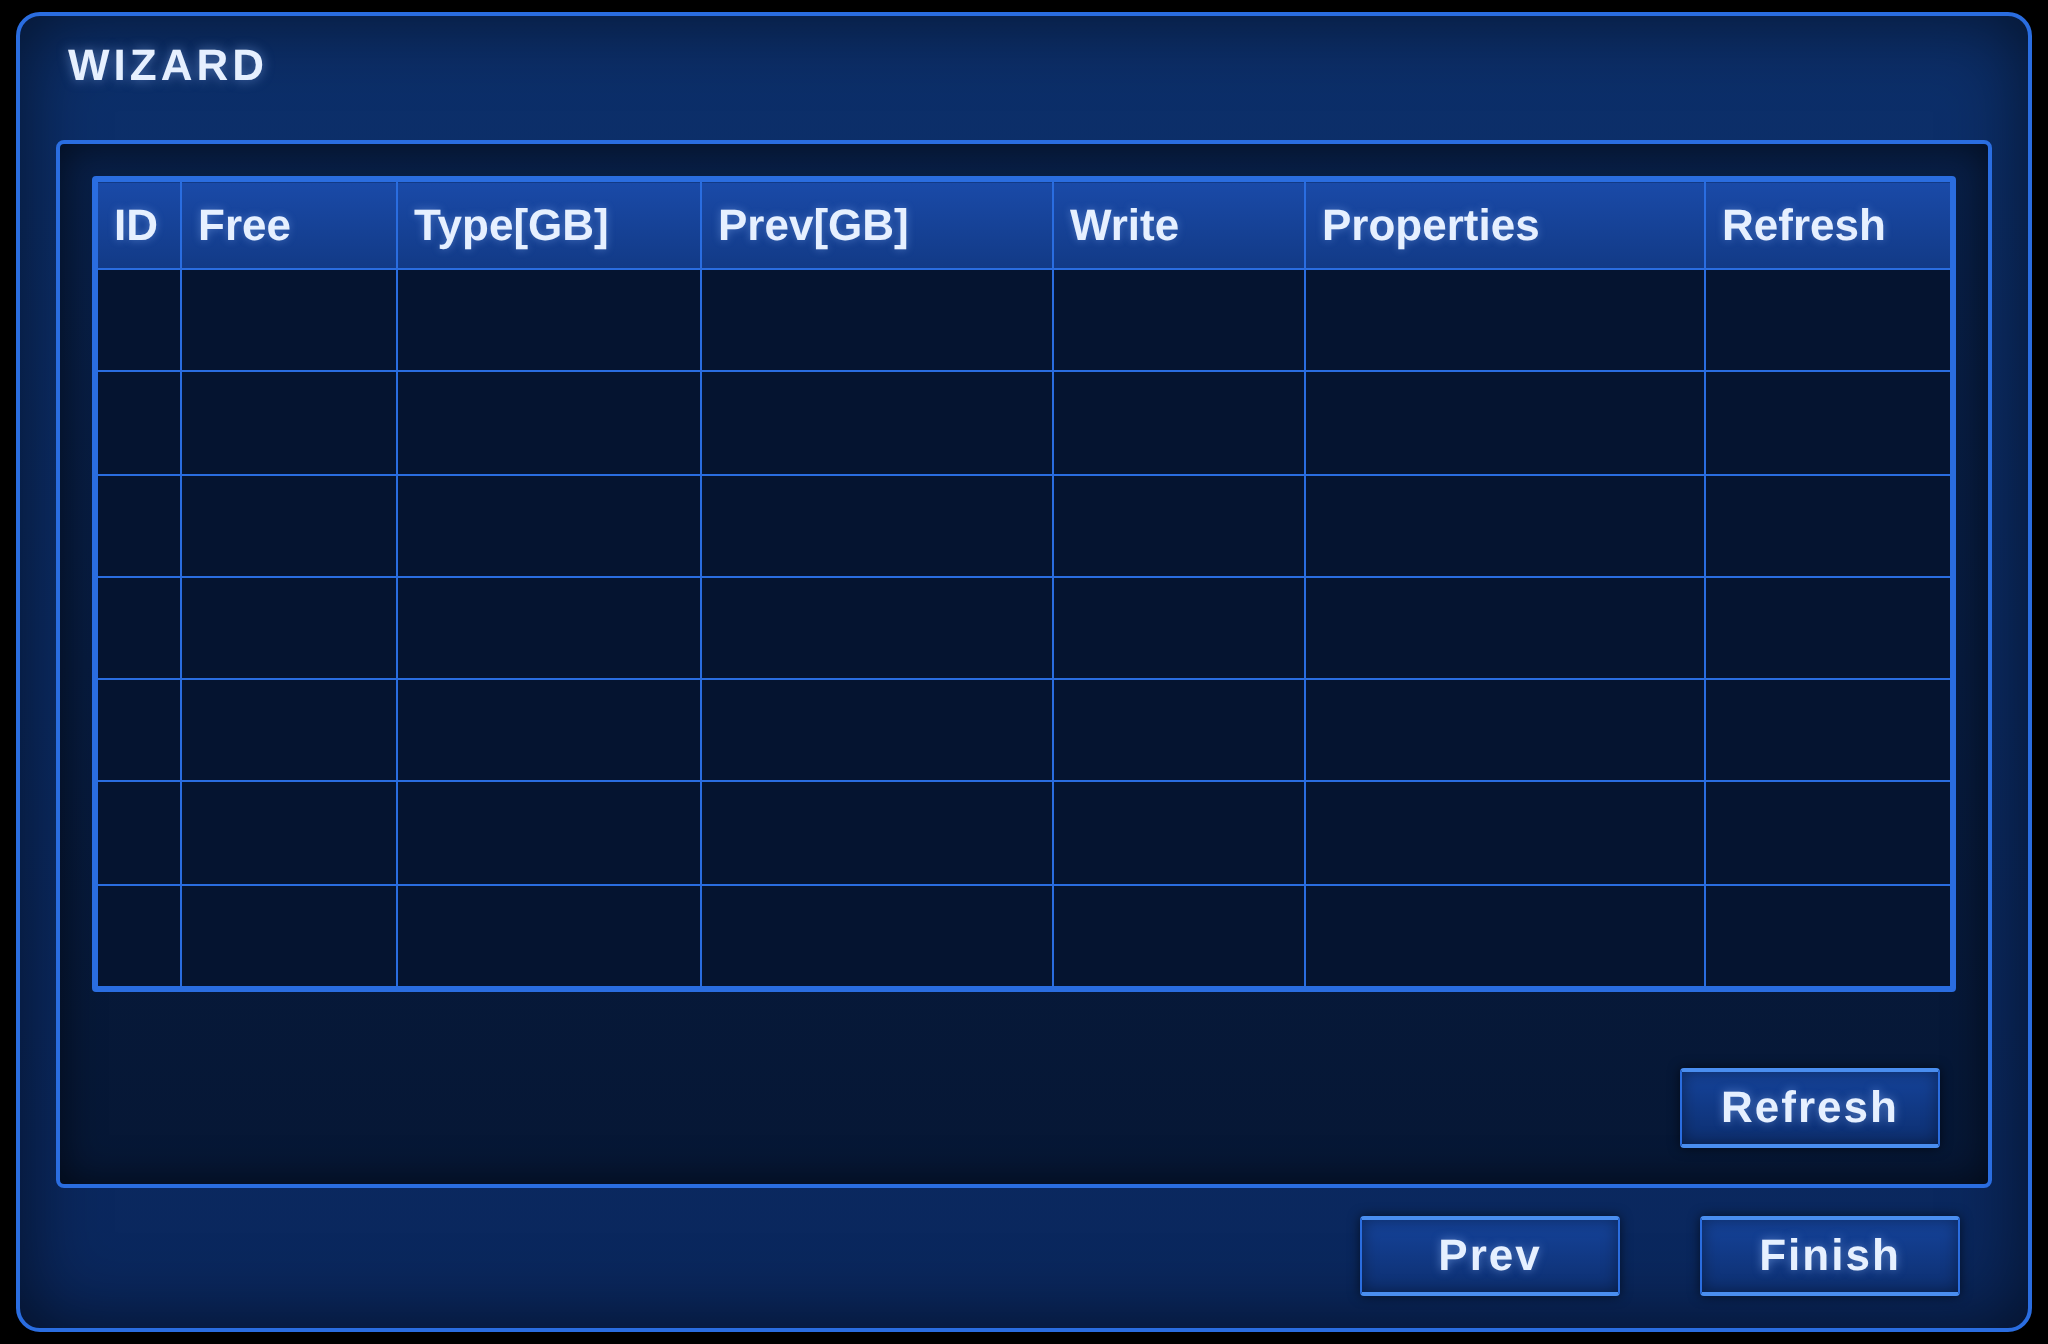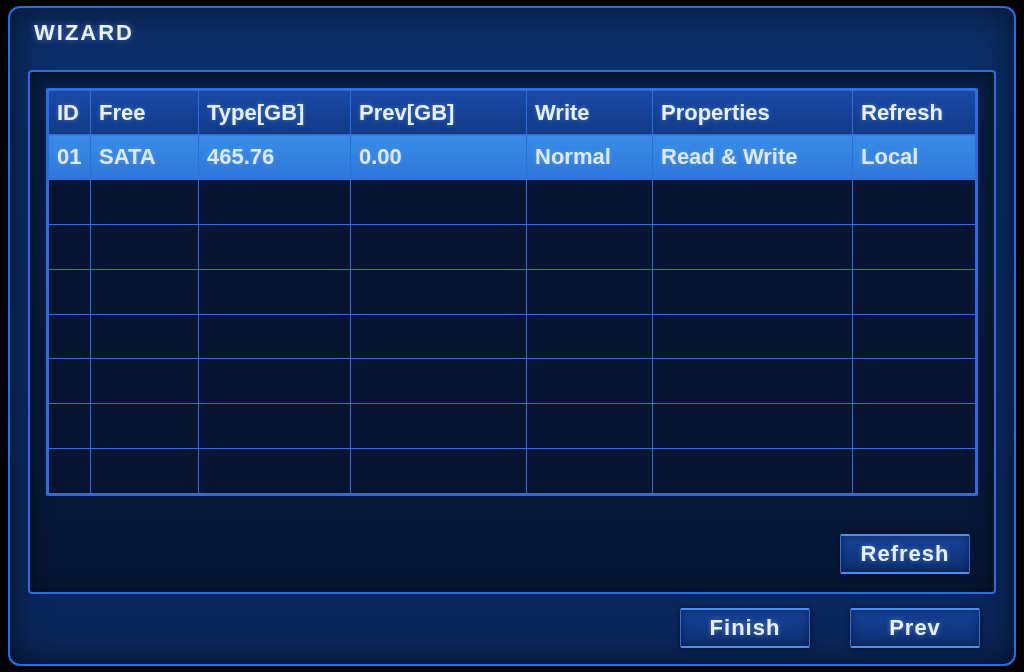--- a/index.html
+++ b/index.html
@@ -141,29 +141,20 @@
             <th>ID</th>
             <th>Free</th>
             <th>Type[GB]</th>
             <th>Prev[GB]</th>
             <th>Write</th>
             <th>Properties</th>
             <th>Refresh</th>
           </tr>
         </thead>
         <tbody id="disk-tbody">
-        <tr class="data-row selected">
-              <td>01</td>
-              <td>SATA</td>
-              <td>465.76</td>
-              <td>0.00</td>
-              <td>Normal</td>
-              <td>Read &amp; Write</td>
-              <td>Local</td>
-            </tr>
             <tr class="empty">
               <td></td>
               <td></td>
               <td></td>
               <td></td>
               <td></td>
               <td></td>
               <td></td>
             </tr>
             <tr class="empty">
@@ -223,16 +214,16 @@
           </tbody>
       </table>
     </div>
 
     <div class="inner-buttons">
       <div class="btn">Refresh</div>
     </div>
   </div>
 
   <div class="footer-buttons">
+    <div class="btn">Prev</div>
     <div class="btn">Finish</div>
-    <div class="btn">Prev</div>
   </div>
 </div>
 
 </body></html>

